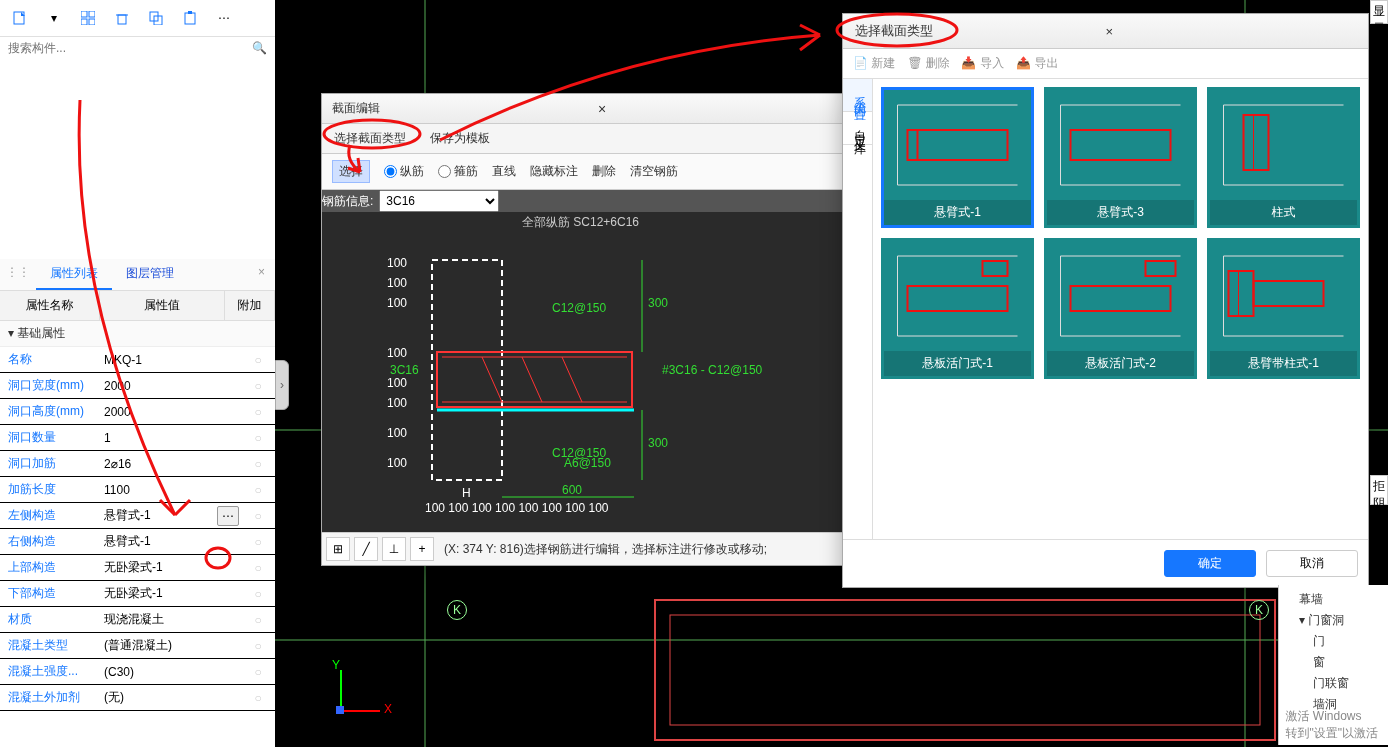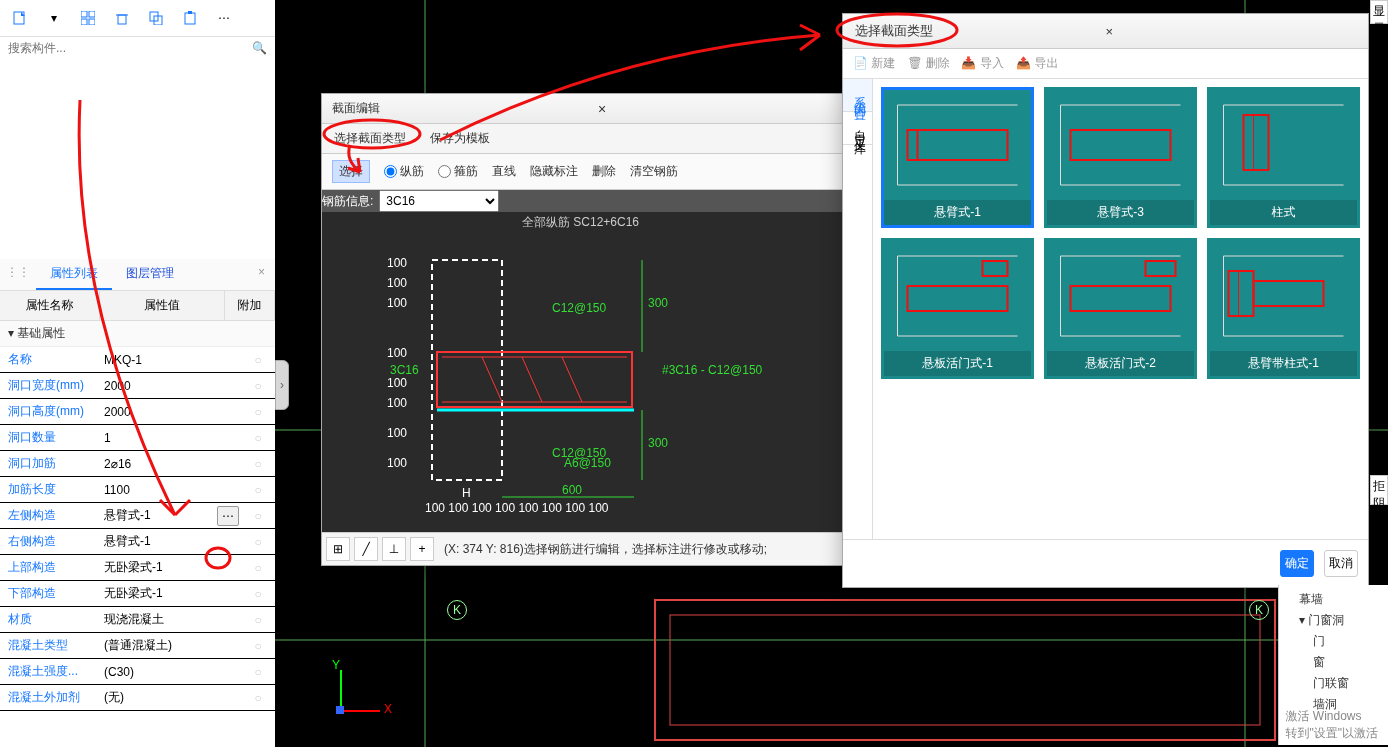--- a/index.html
+++ b/index.html
@@ -47,21 +47,21 @@
 .type-body{flex:1;display:flex}
 .type-sidebar{width:30px;border-right:1px solid #ddd;display:flex;flex-direction:column}
 .type-sb-item{writing-mode:vertical-rl;text-orientation:upright;padding:8px 4px;border-bottom:1px solid #ddd;cursor:pointer;text-align:center;letter-spacing:4px}
 .type-sb-item.active{color:#1677ff;background:#f0f6ff}
 .type-grid{flex:1;padding:8px;display:grid;grid-template-columns:repeat(3,1fr);gap:10px;align-content:start;overflow:auto}
 .type-card{background:#1a8a8a;border:3px solid transparent;cursor:pointer;display:flex;flex-direction:column}
 .type-card.selected{border-color:#1677ff}
 .type-card-img{height:110px;position:relative}
 .type-card-label{padding:4px;text-align:center;color:#fff;background:rgba(0,0,0,.15)}
 .type-footer{padding:10px;display:flex;justify-content:flex-end;gap:10px;border-top:1px solid #ddd}
-.btn{padding:4px 4px;border:1px solid #ccc;border-radius:3px;cursor:pointer;background:#fff}
+.btn{padding:4px 33px;border:1px solid #ccc;border-radius:3px;cursor:pointer;background:#fff}
 .btn.primary{background:#1677ff;color:#fff;border-color:#1677ff}
 .right-tree{position:absolute;right:0;top:585px;width:110px;height:160px;background:#fff;border-left:1px solid #ccc;padding:4px;font-size:12px;color:#333}
 .right-tree div{padding:2px 0 2px 16px}
 .watermark{position:absolute;right:10px;bottom:5px;color:#888;font-size:13px}
 .drawing{position:absolute;left:275px;top:0;width:1115px;height:747px;background:#000}
 .axis{position:absolute;left:320px;top:670px}
 .axis .y{position:absolute;width:2px;height:40px;background:#0f0;left:20px;top:0}
 .axis .x{position:absolute;width:40px;height:2px;background:#f00;left:20px;top:40px}
 .axis .ylbl{position:absolute;left:12px;top:-12px;color:#0f0}
 .axis .xlbl{position:absolute;left:64px;top:32px;color:#f00}

